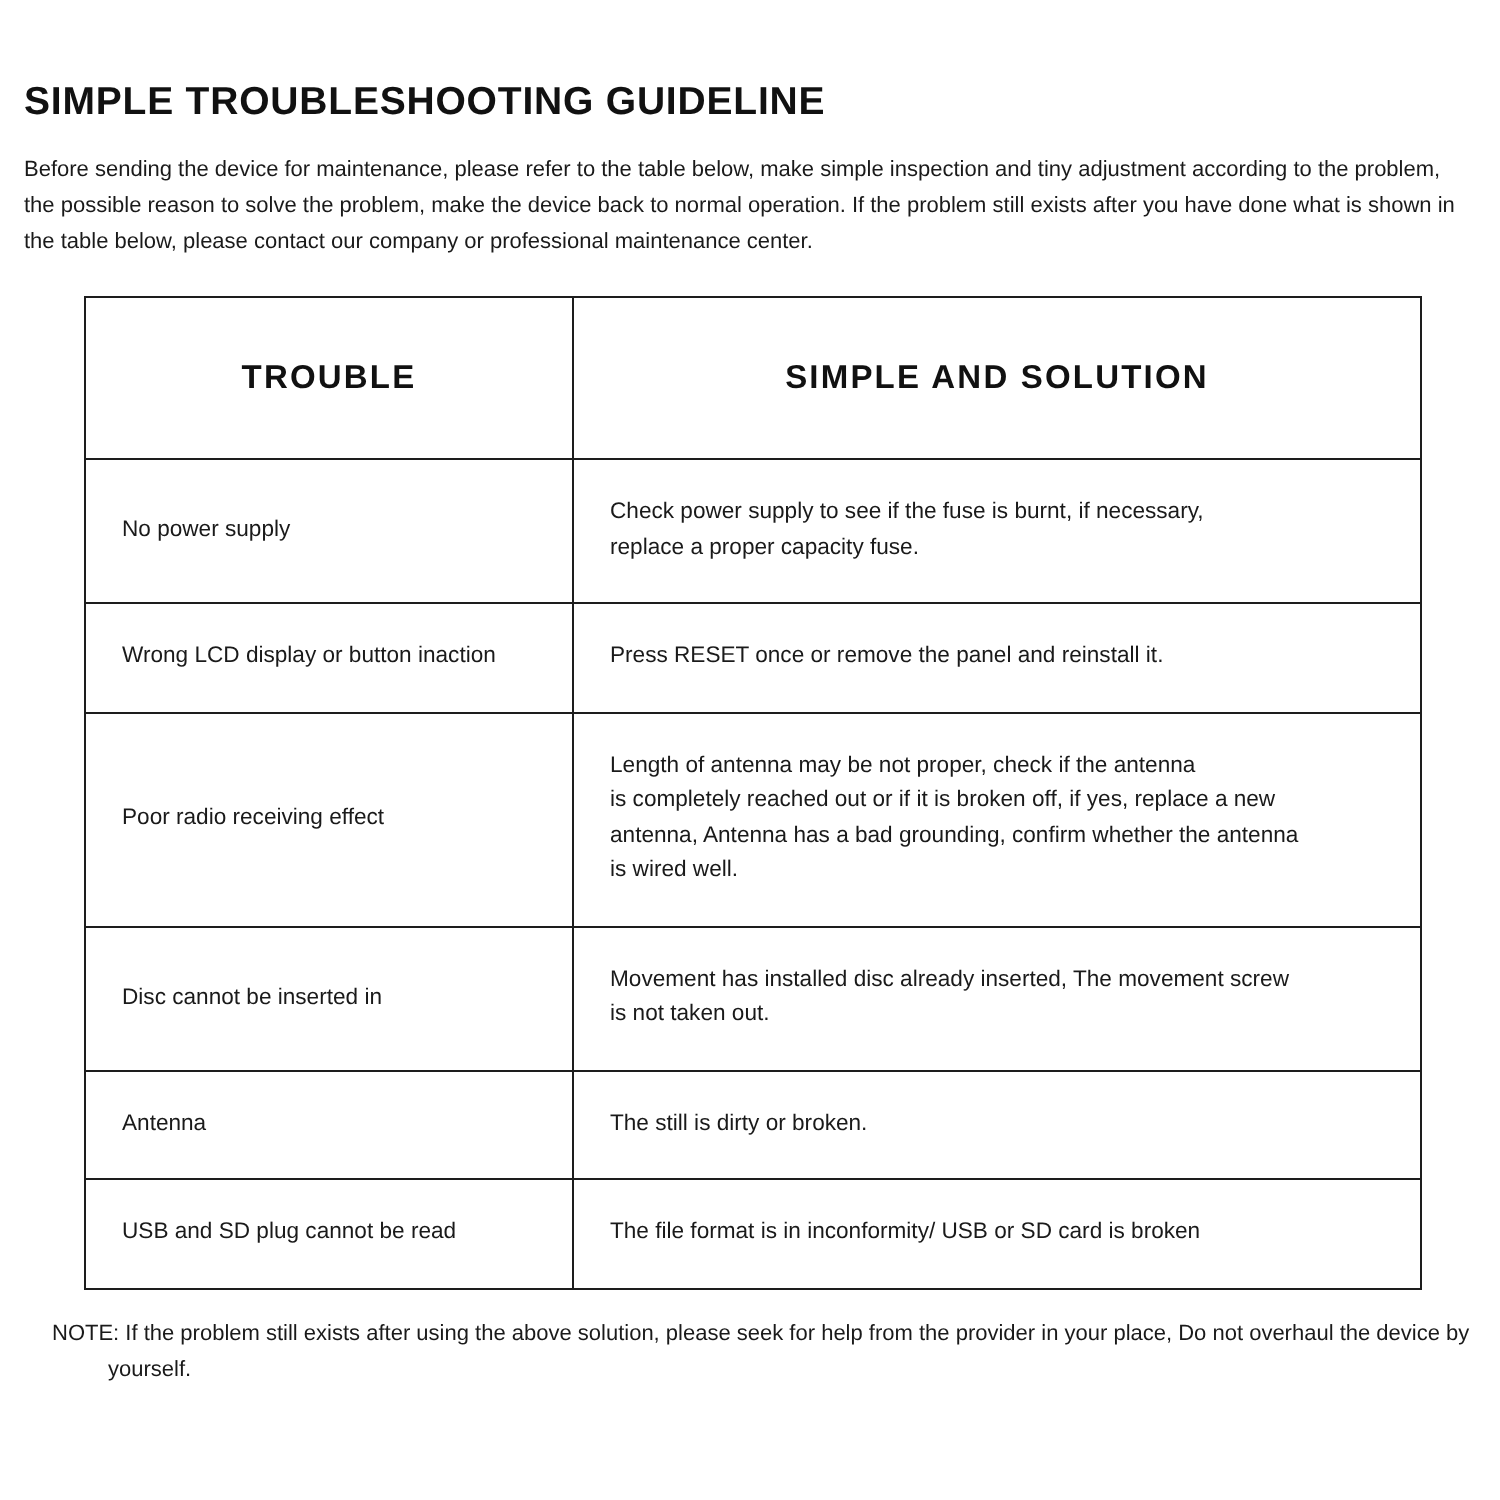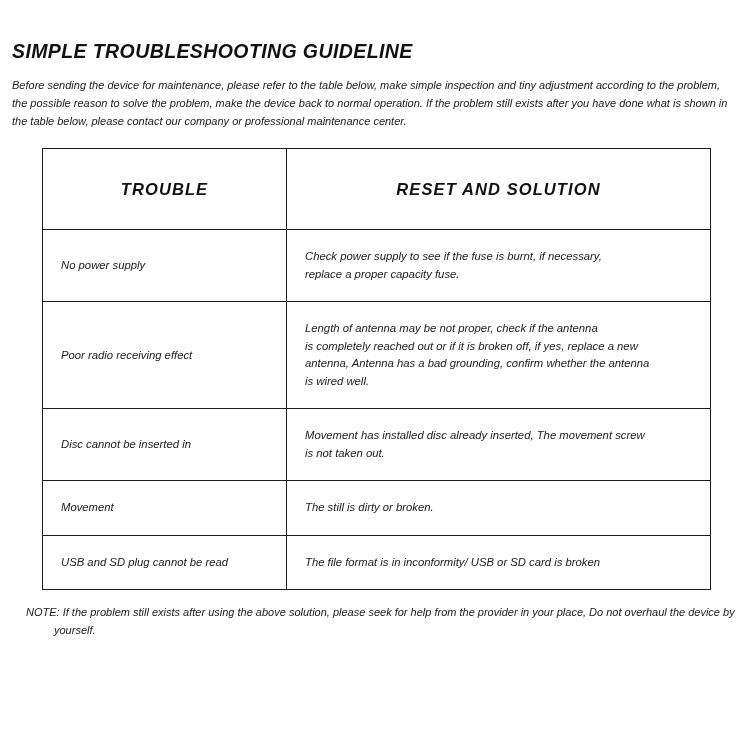--- a/index.html
+++ b/index.html
@@ -13,21 +13,20 @@
     font-family: "Liberation Sans", sans-serif;
     color: #1a1a1a;
     overflow: hidden;
   }
   .page {
     position: relative;
     width: 693px;
     height: 750px;
     box-sizing: border-box;
     padding: 40px 10px 0 10px;
-    font-style: italic;
   }
   .title {
     font-size: 19.5px;
     font-weight: bold;
     letter-spacing: 0.4px;
     margin: 0 0 14px 2px;
     color: #111;
   }
   .intro {
     font-size: 11px;
@@ -94,49 +93,55 @@
   <p class="intro">Before sending the device for maintenance, please refer to the table below, make simple inspection and tiny adjustment according to the problem, the possible reason to solve the problem, make the device back to normal operation. If the problem still exists after you have done what is shown in the table below, please contact our company or professional maintenance center.</p>
 
   <table class="tbl">
     <colgroup>
       <col class="col-trouble">
       <col class="col-cause">
     </colgroup>
     <thead>
       <tr>
         <th class="hdr">TROUBLE</th>
-        <th class="hdr">RESET AND SOLUTION</th>
+        <th class="hdr">SIMPLE AND SOLUTION</th>
       </tr>
     </thead>
     <tbody>
       <tr>
         <td class="cell trouble">No power supply</td>
         <td class="cell cause">
           <span class="cell-line">Check power supply to see if the fuse is burnt,  if necessary,</span>
           <span class="cell-line">replace a proper capacity fuse.</span>
+        </td>
+      </tr>
+      <tr>
+        <td class="cell trouble">Wrong LCD display or button inaction</td>
+        <td class="cell cause">
+          <span class="cell-line">Press RESET once or remove the panel and reinstall it.</span>
         </td>
       </tr>
       <tr>
         <td class="cell trouble">Poor radio receiving effect</td>
         <td class="cell cause">
           <span class="cell-line">Length of antenna may be not proper, check if the antenna</span>
           <span class="cell-line">is completely reached out or if it is broken off, if yes, replace a new</span>
           <span class="cell-line">antenna, Antenna has a bad grounding, confirm whether the antenna</span>
           <span class="cell-line">is wired well.</span>
         </td>
       </tr>
       <tr>
         <td class="cell trouble">Disc cannot be inserted in</td>
         <td class="cell cause">
           <span class="cell-line">Movement has installed disc already inserted,  The movement screw</span>
           <span class="cell-line">is not taken out.</span>
         </td>
       </tr>
       <tr>
-        <td class="cell trouble">Movement</td>
+        <td class="cell trouble">Antenna</td>
         <td class="cell cause">
           <span class="cell-line">The still is dirty or broken.</span>
         </td>
       </tr>
       <tr>
         <td class="cell trouble">USB and SD plug cannot be read</td>
         <td class="cell cause">
           <span class="cell-line">The file format is in inconformity/ USB or SD card is broken</span>
         </td>
       </tr>

